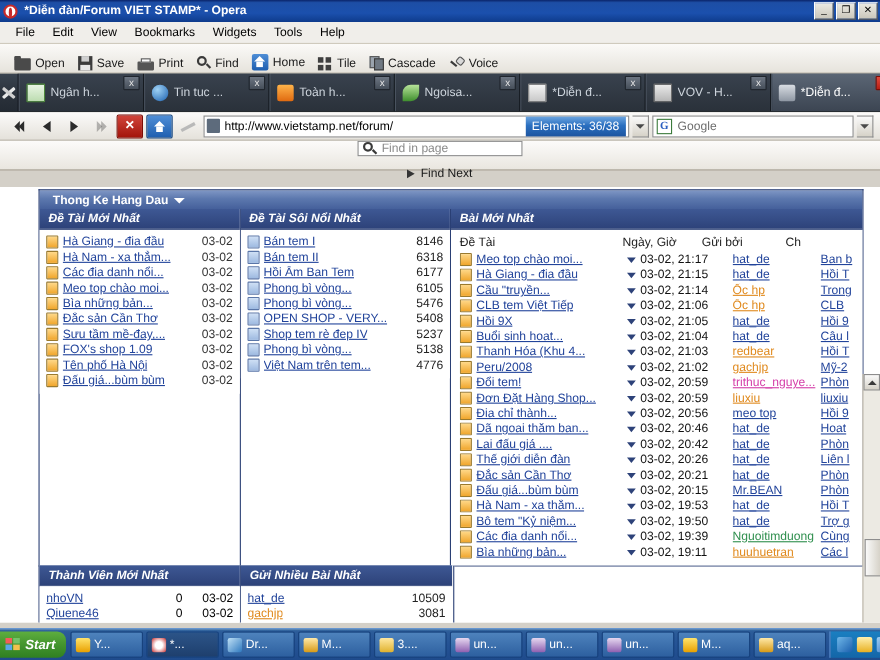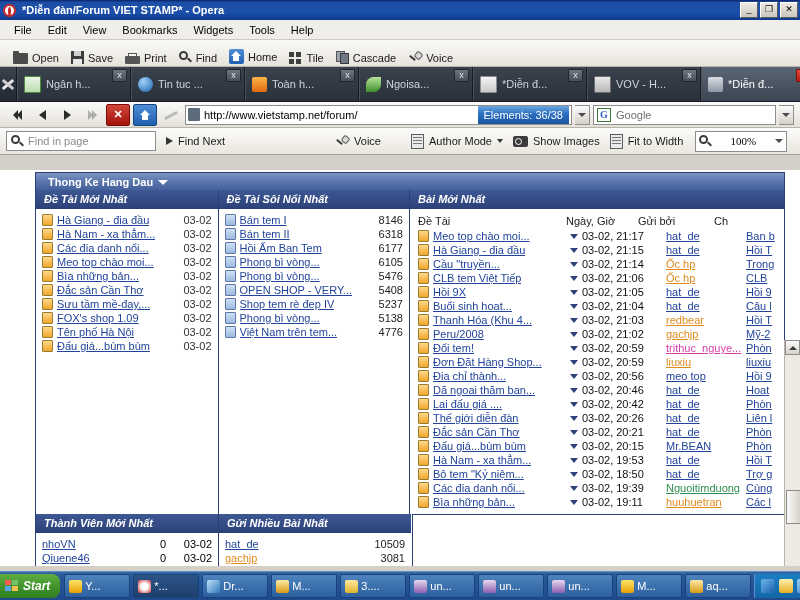--- a/index.html
+++ b/index.html
@@ -131,21 +131,21 @@
   .searchbox{
     width:175px;height:18px;background:#fff;border:1px solid #8d8d8d;
     display:flex;align-items:center;padding:0 3px;gap:5px;flex:0 0 auto;
   }
   .gicon{width:12px;height:12px;border:1px solid #3b7a3b;font-size:10px;line-height:11px;text-align:center;color:#2b5fc0;font-weight:bold;font-family:"Liberation Serif",serif;background:#fff;}
   .searchbox .stext{color:#6d6d6d;font-size:11px;}
 
   
   .findbar{
     height:26px;background:linear-gradient(to bottom,#fcfbfa,#e9e6df);
-    border-bottom:1px solid #a9a296;display:flex;align-items:center;padding:0 6px;gap:10px;
+    border-bottom:1px solid #a9a296;display:flex;align-items:center;padding:0 6px;gap:10px;flex-direction:column;
   }
   .findinput{
     width:140px;height:18px;background:#fff;border:1px solid #8d8d8d;
     display:flex;align-items:center;gap:5px;padding:0 4px;
   }
   .findinput .ph{color:#8a8a8a;font-size:11px;}
   .fb-item{display:flex;align-items:center;gap:5px;font-size:11px;color:#1a1a1a;white-space:nowrap;}
   .ar-small{width:0;height:0;border-top:4px solid transparent;border-bottom:4px solid transparent;border-left:7px solid #343434;}
   .docicon{width:11px;height:13px;background:#e9e9e9;border:1px solid #5d5d5d;position:relative;}
   .docicon:after{content:"";position:absolute;left:1px;top:2px;right:1px;height:1px;background:#7b7b7b;box-shadow:0 3px 0 #7b7b7b,0 6px 0 #7b7b7b;}
@@ -761,21 +761,21 @@
                       <span class="bm-by"><span class="lnk u-blue">hat_de</span></span>
                       <span class="bm-ch"><span class="lnk">Hồi T</span></span>
                     </div>
                     <div class="bm-row">
                       <span class="bm-topic">
                         <span class="fic"></span>
                         <span class="lnk">Bô tem "Kỷ niệm...</span>
                       </span>
                       <span class="bm-dt">
                         <span class="tri"></span>
-                        <span>03-02, 18:50</span>
+                        <span>03-02, 19:50</span>
                       </span>
                       <span class="bm-by"><span class="lnk u-blue">hat_de</span></span>
                       <span class="bm-ch"><span class="lnk">Trợ g</span></span>
                     </div>
                     <div class="bm-row">
                       <span class="bm-topic">
                         <span class="fic"></span>
                         <span class="lnk">Các đia danh nổi...</span>
                       </span>
                       <span class="bm-dt">

